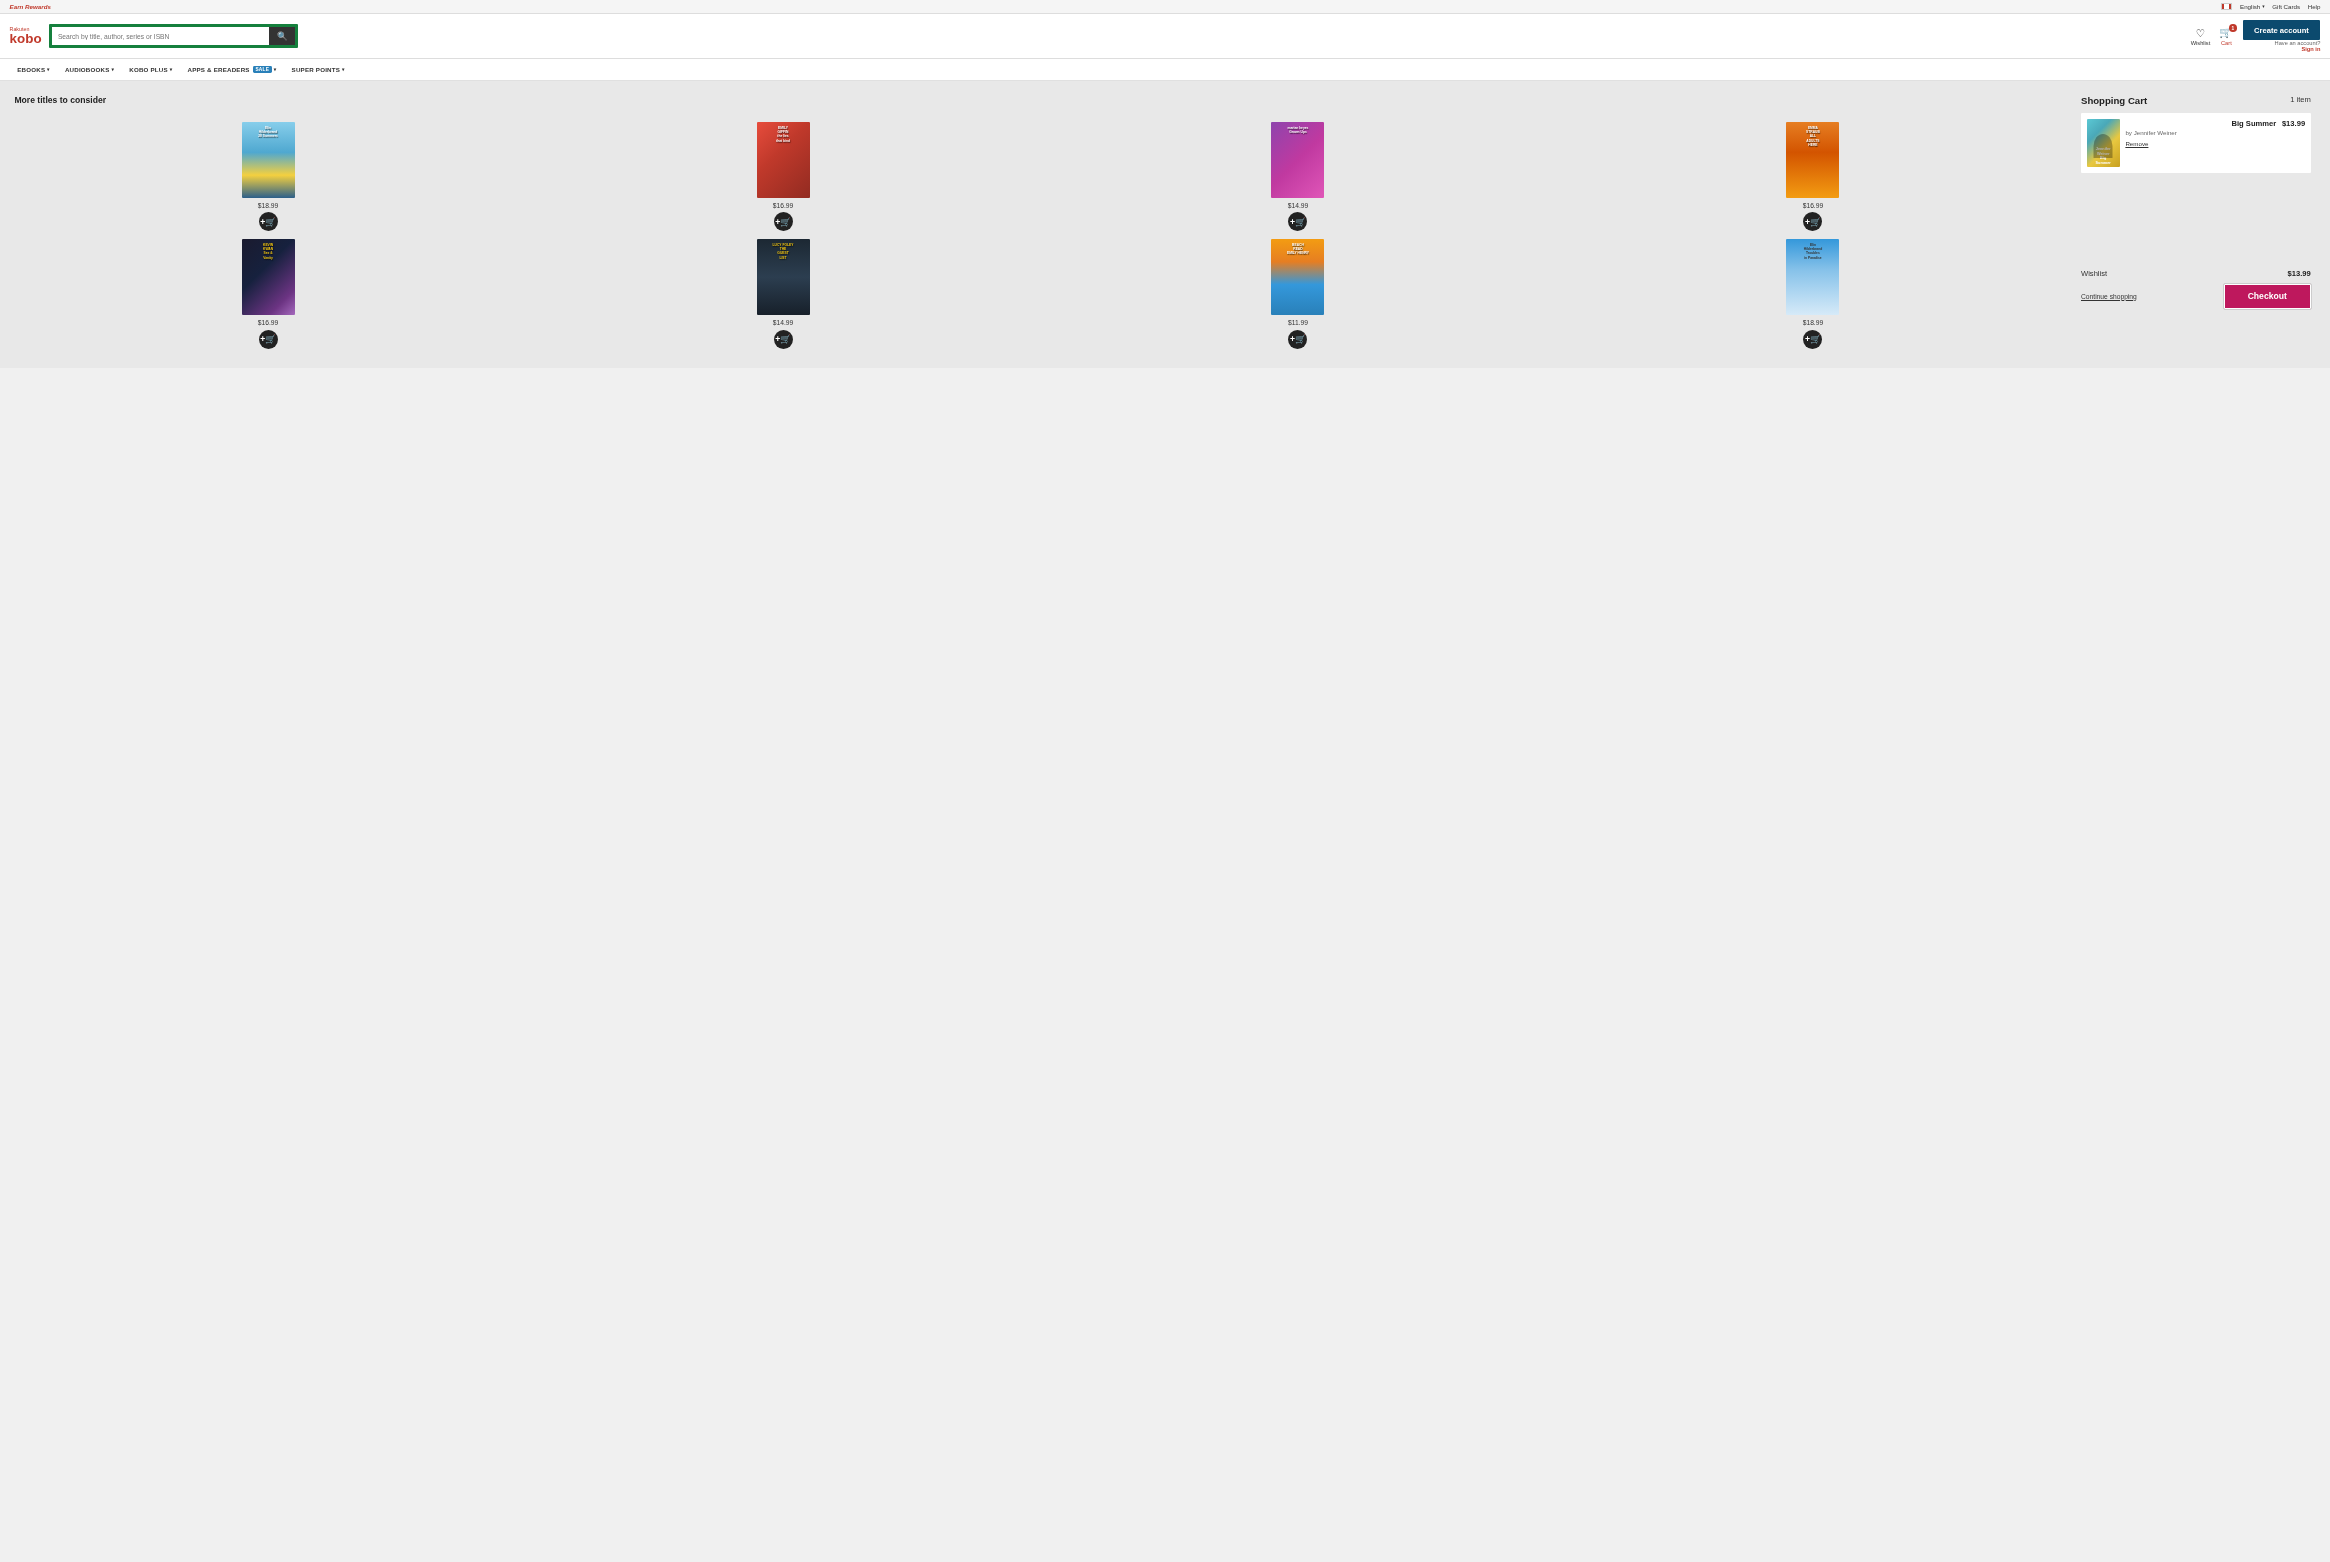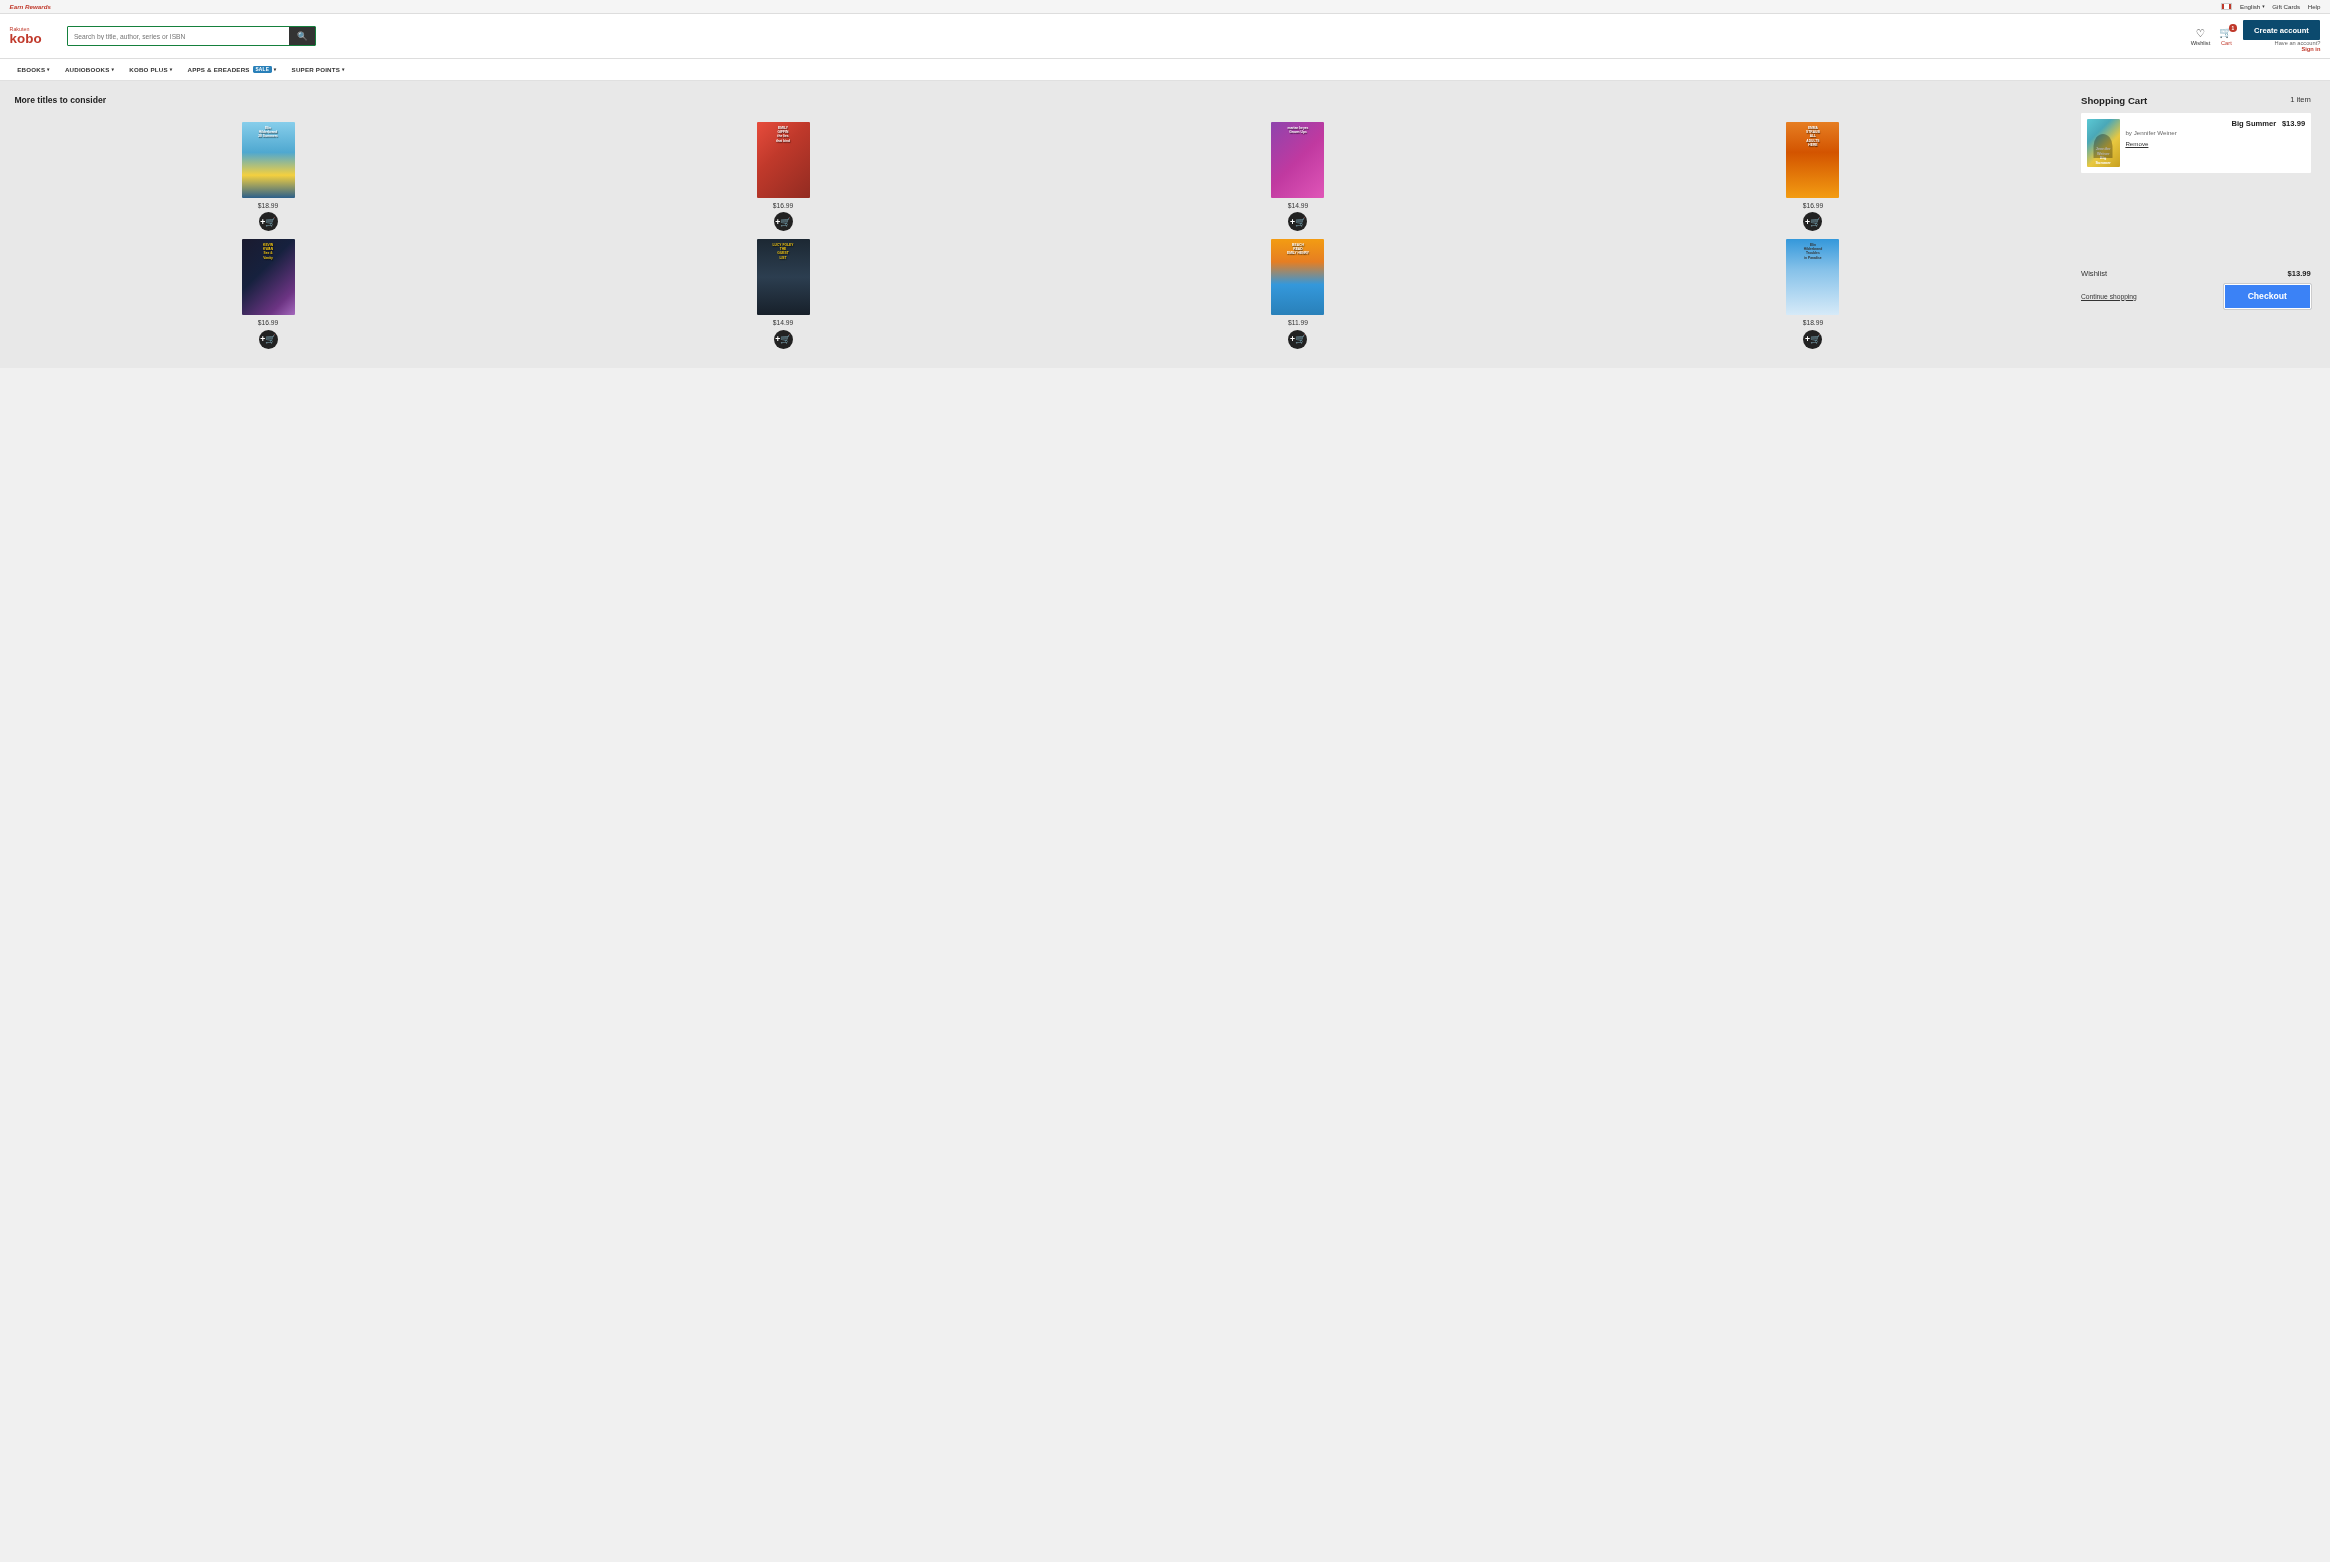--- a/index.html
+++ b/index.html
@@ -52,25 +52,24 @@
     .logo {
       display: flex; flex-direction: column; line-height: 1;
       text-decoration: none;
     }
     .logo .rakuten { font-size: 5.3px; color: #c0392b; font-weight: normal; }
     .logo .kobo { font-size: 13.4px; font-weight: bold; color: #c0392b; }
 
     .search-bar {
       flex: 1;
       display: flex;
-      border: 1px solid #15803d;
+      border: 3px solid #15803d;
       border-radius: 1px;
       overflow: hidden;
       max-width: 249px;
-      margin-left: 18px;
     }
     .search-bar input {
       flex: 1;
       border: none;
       outline: none;
       padding: 3.8px 5.7px;
       font-size: 6.7px;
       color: #999;
     }
     .search-bar button {
@@ -225,21 +224,21 @@
     .cart-subtotal .subtotal-amount { font-size: 7.6px; font-weight: bold; color: #222; }
 
     .cart-actions {
       display: flex; justify-content: space-between; align-items: center;
     }
     .continue-shopping {
       color: #333; text-decoration: underline; font-size: 6.7px; cursor: pointer;
       background: none; border: none;
     }
     .checkout-btn {
-      background: #3b82f6; color: white; border: 1.4px solid white;
+      background: #be185d; color: white; border: 1.4px solid white;
       padding: 6.7px 23px; font-size: 8.6px; font-weight: bold; cursor: pointer;
       border-radius: 1px; outline: 1px solid #ccc;
     }
 
     
     .book-28summers {
       width: 53px; height: 76px;
       background: linear-gradient(180deg, #87ceeb 0%, #4fa8d0 40%, #f4d03f 70%, #2c5f8a 100%);
       border-radius: 1px; cursor: pointer; position: relative; overflow: hidden;
       display: flex; flex-direction: column; align-items: center; padding: 3.8px 1.9px;

